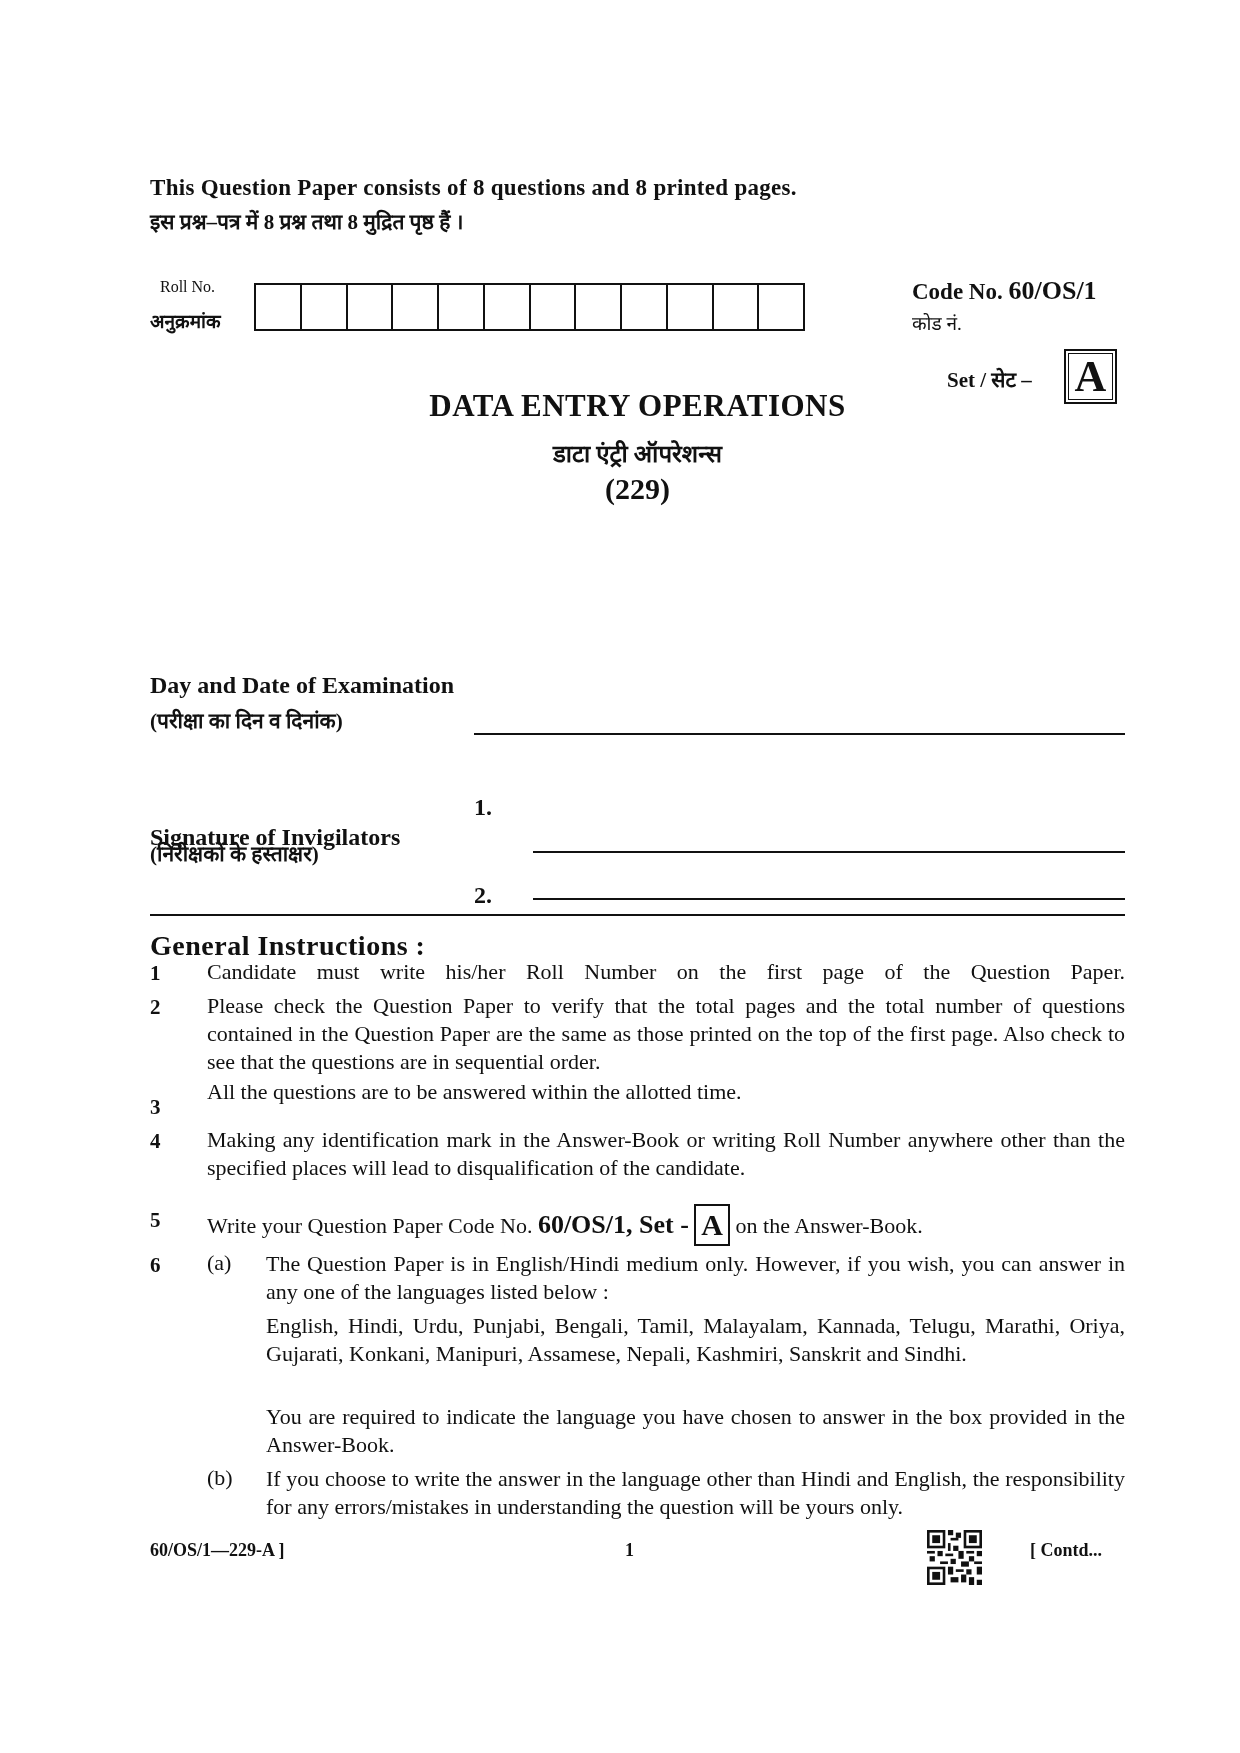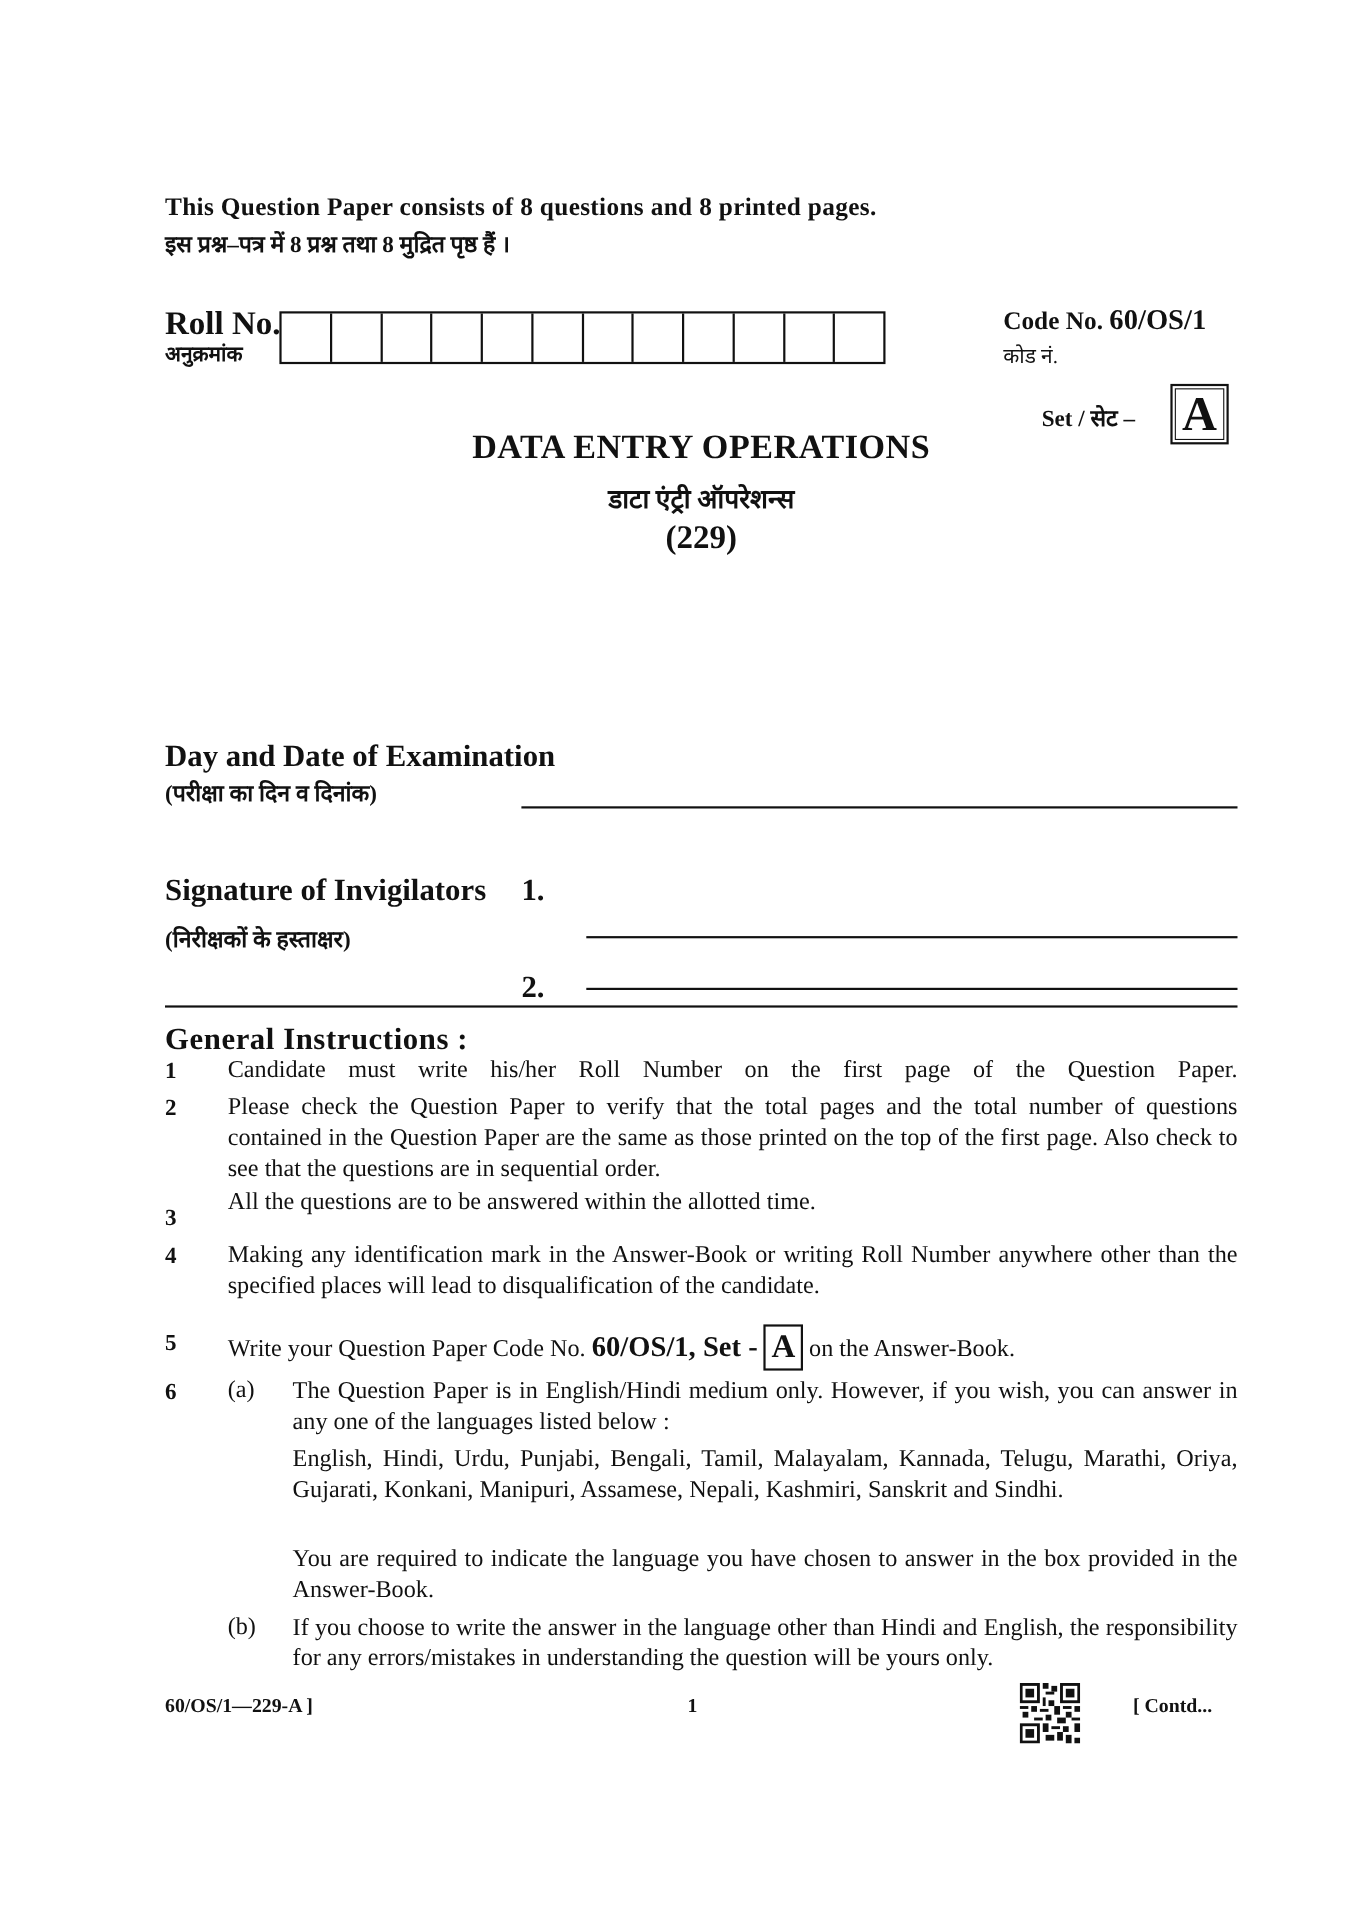--- a/index.html
+++ b/index.html
@@ -1,38 +1,38 @@
 <!DOCTYPE html>
 <html><head>
 <meta charset="utf-8">
 <style>
   html, body { margin: 0; padding: 0; background: #ffffff; }
   body { width: 1240px; height: 1753px; position: relative; overflow: hidden;
          font-family: "Liberation Serif", "DejaVu Serif", serif; color: #111; }
   .abs { position: absolute; white-space: nowrap; }
   .hdr-en { left: 150px; top: 175px; font-size: 23px; font-weight: bold; letter-spacing: 0.3px; }
   .hdr-hi { left: 150px; top: 207px; font-size: 21px; font-weight: bold; }
-  .roll-label { left: 150px; top: 278px; font-size: 30px; font-weight: bold; }
+  .roll-label { left: 160px; top: 278px; font-size: 16px; font-weight: normal; }
   .roll-hi { left: 150px; top: 308px; font-size: 19px; font-weight: bold; }
   .roll-grid { position: absolute; left: 254px; top: 283px; width: 551px; height: 48px;
                display: flex; border: 2px solid #111; box-sizing: border-box; }
   .roll-cell { flex: 1; border-right: 2px solid #111; }
   .roll-cell:last-child { border-right: none; }
   .code-label { left: 912px; top: 276px; font-size: 23px; font-weight: bold; }
   .code-label .val { font-size: 26px; }
   .code-hi { left: 912px; top: 310px; font-size: 19px; font-weight: normal; }
   .set-label { left: 947px; top: 365px; font-size: 21px; font-weight: bold; }
   .set-box { position: absolute; left: 1064px; top: 349px; width: 53px; height: 55px;
              border: 2px solid #111; box-sizing: border-box; font-size: 44px; font-weight: bold;
              display: flex; align-items: center; justify-content: center; line-height: 1; }
   .set-box::after { content: ""; position: absolute; inset: 2px; border: 1px solid #111; }
   .title { left: 0; width: 1275px; text-align: center; top: 388px; font-size: 31px; font-weight: bold; letter-spacing: 0.5px; }
   .title-hi { left: 0; width: 1275px; text-align: center; top: 436px; font-size: 24px; font-weight: bold; }
   .code-num { left: 0; width: 1275px; text-align: center; top: 472px; font-size: 30px; font-weight: bold; }
-  .lbl { font-size: 28px; font-weight: bold; }
+  .lbl { font-size: 24px; font-weight: bold; }
   .lbl-hi { font-size: 21px; font-weight: bold; }
   .rule { position: absolute; height: 2px; background: #111; }
   .gi-title { left: 150px; top: 930px; font-size: 28px; font-weight: bold; letter-spacing: 0.5px; }
   .item-num { position: absolute; left: 150px; font-size: 21px; font-weight: bold; }
   .item-text { position: absolute; left: 207px; width: 918px; font-size: 22px; line-height: 28px;
                text-align: justify; text-align-last: justify; white-space: normal; }
   .item-text.last-left { text-align-last: left; }
   .sub-lbl { position: absolute; left: 207px; font-size: 22px; }
   .sub-text { position: absolute; left: 266px; width: 859px; font-size: 22px; line-height: 28px;
               text-align: justify; white-space: normal; }
@@ -76,21 +76,21 @@
   </div>
 
 <div class="abs title">DATA ENTRY OPERATIONS</div>
 <div class="abs title-hi">डाटा एंट्री ऑपरेशन्स</div>
 <div class="abs code-num">(229)</div>
 
 <div class="abs lbl" style="left:150px; top:672px;">Day and Date of Examination</div>
 <div class="abs lbl-hi" style="left:150px; top:706px;">(परीक्षा का दिन व दिनांक)</div>
 <div class="rule" style="left:474px; top:733px; width:651px;"></div>
 
-<div class="abs lbl" style="left:150px; top:794px;">Signature of Invigilators</div>
+<div class="abs lbl" style="left:150px; top:824px;">Signature of Invigilators</div>
 <div class="abs lbl-hi" style="left:150px; top:839px;">(निरीक्षकों के हस्ताक्षर)</div>
 <div class="abs lbl" style="left:474px; top:794px;">1.</div>
 <div class="rule" style="left:533px; top:851px; width:592px;"></div>
 <div class="abs lbl" style="left:474px; top:882px;">2.</div>
 <div class="rule" style="left:533px; top:970px; width:592px; margin-top:-72px;"></div>
 <div class="rule" style="left:150px; top:914px; width:975px;"></div>
 
 <div class="abs gi-title">General Instructions :</div>
 
 <div class="item-num" style="top:961px;">1</div>

